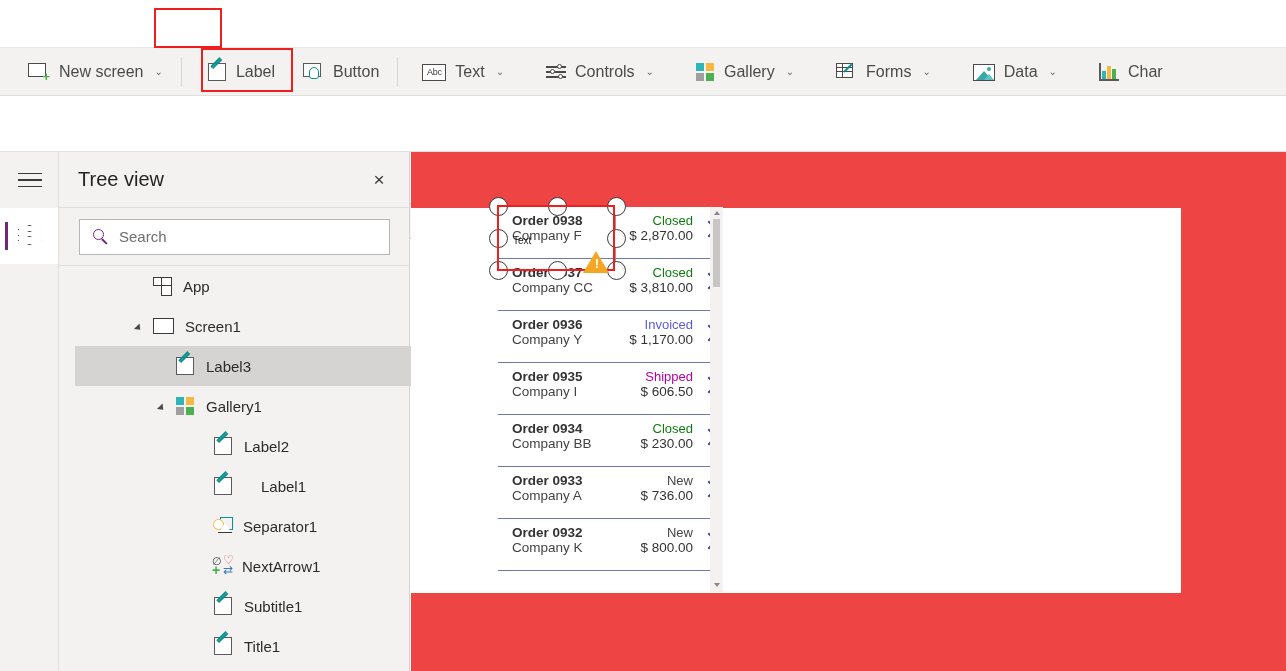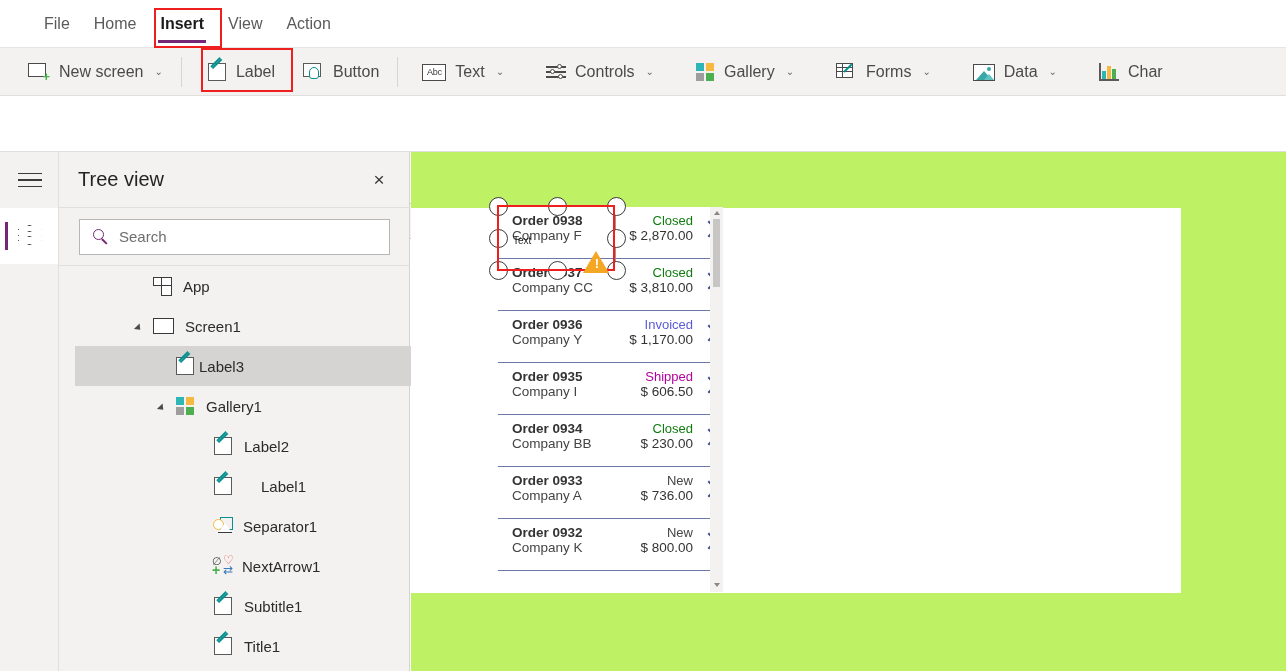--- a/index.html
+++ b/index.html
@@ -256,21 +256,21 @@
 
   .ico-next{ width:22px; height:20px; font-size:10px; }
   .ico-next .a{ position:absolute; left:0; top:0; color:#4a4a4a; font-size:11px; line-height:10px; }
   .ico-next .b{ position:absolute; left:11px; top:-1px; color:#e05c5c; font-size:12px; line-height:10px; }
   .ico-next .c{ position:absolute; left:0; top:9px; color:#4caf50; font-size:14px;
       font-weight:bold; line-height:11px; }
   .ico-next .d{ position:absolute; left:11px; top:9px; color:#3a7ab8; font-size:12px; line-height:11px; }
 
   
   .canvas-area{
-    position:absolute; left:411px; top:152px; width:875px; height:519px; background:#bef264;
+    position:absolute; left:411px; top:152px; width:875px; height:519px; background:#ef4444;
   }
   .screen{
     position:absolute; left:0px; top:56px; width:770px; height:385px; background:#ffffff;
   }
 
   
   .gallery{
     position:absolute; left:87px; top:-1px; width:225px; height:385px;
     background:#ffffff; overflow:hidden;
   }
@@ -325,30 +325,20 @@
   .warn-bang{
     position:absolute; right:16px; bottom:-1px; font-size:13px; font-weight:bold;
     color:#ffffff; z-index:6; line-height:12px;
   }
 </style>
 </head>
 <body>
 
 <div id="app">
 
-  <div class="menubar">
-    <div class="menu-item"><span>File</span></div>
-    <div class="menu-item"><span>Home</span></div>
-    <div class="menu-item active">
-      <span>Insert</span>
-      <span class="tab-underline"></span>
-    </div>
-    <div class="menu-item"><span>View</span></div>
-    <div class="menu-item"><span>Action</span></div>
-  </div>
   <div class="menubar-sep"></div>
 
   <div class="ribbon">
     <div class="rib-btn" style="padding-left:28px;">
       <span class="ico ico-newscreen">
         <span class="box"></span>
           <span class="plus">+</span>
       </span>
       <span class="rib-label">New screen</span>
       <span class="rib-caret">⌄</span>
@@ -505,21 +495,21 @@
         <span class="tw-arrow" style="left:61px; top:18px;"></span>
         <span class="ico ico-screen"></span>
         <span class="lbl" style="margin-left:11px;">Screen1</span>
       </div>
 
       <div class="tree-row sel" style="padding-left:101px;">
         <span class="ico ico-label">
             <span class="sq"></span>
             <span class="pen"></span>
           </span>
-        <span class="lbl" style="margin-left:4px;">Label3</span>
+        <span class="lbl" style="margin-left:11px;">Label3</span>
       </div>
 
       <div class="tree-row" style="padding-left:101px;">
         <span class="tw-arrow" style="left:84px; top:18px;"></span>
         <span class="ico ico-gallery">
             <b></b>
             <b></b>
             <b></b>
             <b></b>
           </span>

